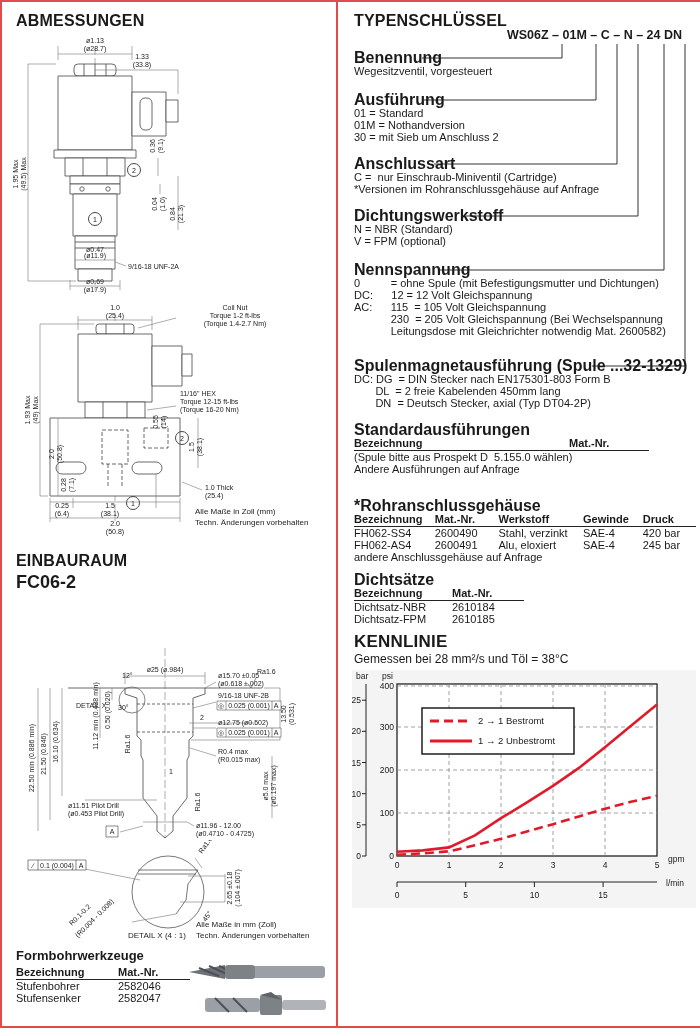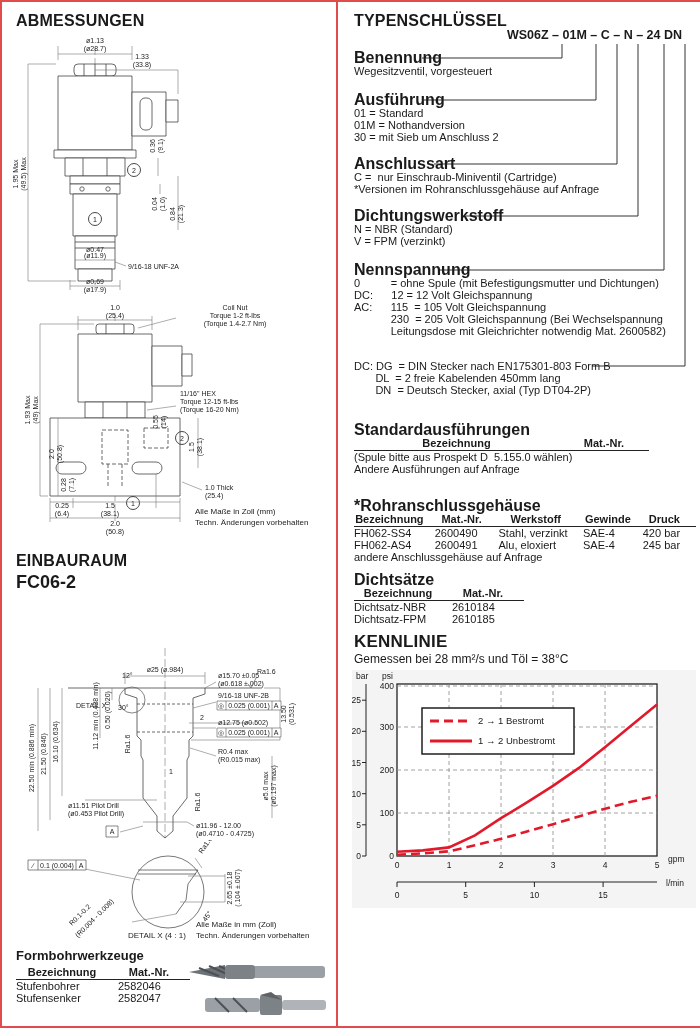--- a/index.html
+++ b/index.html
@@ -7,21 +7,21 @@
        font-family:"Liberation Sans",sans-serif;color:#1a1a1a;overflow:hidden;}
   .abs{position:absolute;}
   .redline{position:absolute;background:#e04b4b;}
   .h1{font-size:16px;font-weight:bold;letter-spacing:.2px;}
   .h2{font-size:13px;font-weight:bold;}
   .sec{position:absolute;left:354px;width:342px;font-size:11px;line-height:12px;}
   .sec .head{font-weight:bold;font-size:16px;margin-bottom:1px;}
   .sec .ln{white-space:pre;}
   .code{position:absolute;right:18px;top:28px;font-weight:bold;font-size:12.5px;}
   table.dt{border-collapse:collapse;font-size:11px;line-height:12px;}
-  table.dt th{text-align:center;font-weight:bold;border-bottom:1px solid #222;padding:0 10px 1px 0;}
+  table.dt th{text-align:left;font-weight:bold;border-bottom:1px solid #222;padding:0 10px 1px 0;}
   table.dt td{padding:0 10px 0 0;}
   svg text{font-family:"Liberation Sans",sans-serif;fill:#1a1a1a;}
   text.dim{font-size:7px;fill:#222;}
   text.lbl{font-size:8px;fill:#222;}
   .draw line,.draw path,.draw rect,.draw circle,.draw polyline,.draw polygon{vector-effect:non-scaling-stroke;}
 </style>
 </head>
 <body>
 
 <div class="redline" style="left:0;top:0;width:700px;height:2px"></div>
@@ -365,33 +365,34 @@
 
 <div class="sec" style="top:158px">
   <div class="head">Anschlussart</div>
   <div class="ln">C =  nur Einschraub-Miniventil (Cartridge)</div>
   <div class="ln">*Versionen im Rohranschlussgehäuse auf Anfrage</div>
 </div>
 
 <div class="sec" style="top:210px">
   <div class="head">Dichtungswerkstoff</div>
   <div class="ln">N = NBR (Standard)</div>
-  <div class="ln">V = FPM (verzinkt)</div>
+  <div class="ln">V = FPM (optional)</div>
 </div>
 
 <div class="sec" style="top:264px">
   <div class="head">Nennspannung</div>
   <div class="ln">0          = ohne Spule (mit Befestigungsmutter und Dichtungen)</div>
   <div class="ln">DC:      12 = 12 Volt Gleichspannung</div>
   <div class="ln">AC:      115  = 105 Volt Gleichspannung</div>
   <div class="ln">            230  = 205 Volt Gleichspannung (Bei Wechselspannung</div>
   <div class="ln">            Leitungsdose mit Gleichrichter notwendig Mat. 2600582)</div>
 </div>
 
 <div class="sec" style="top:360px">
+  <div class="head">Spulenmagnetausführung (Spule ...32-1329)</div>
   <div class="ln">DC: DG  = DIN Stecker nach EN175301-803 Form B</div>
   <div class="ln">       DL  = 2 freie Kabelenden 450mm lang</div>
   <div class="ln">       DN  = Deutsch Stecker, axial (Typ DT04-2P)</div>
 </div>
 
 <div class="sec" style="top:424px">
   <div class="head">Standardausführungen</div>
   <table class="dt">
     <tbody>
         <tr>

